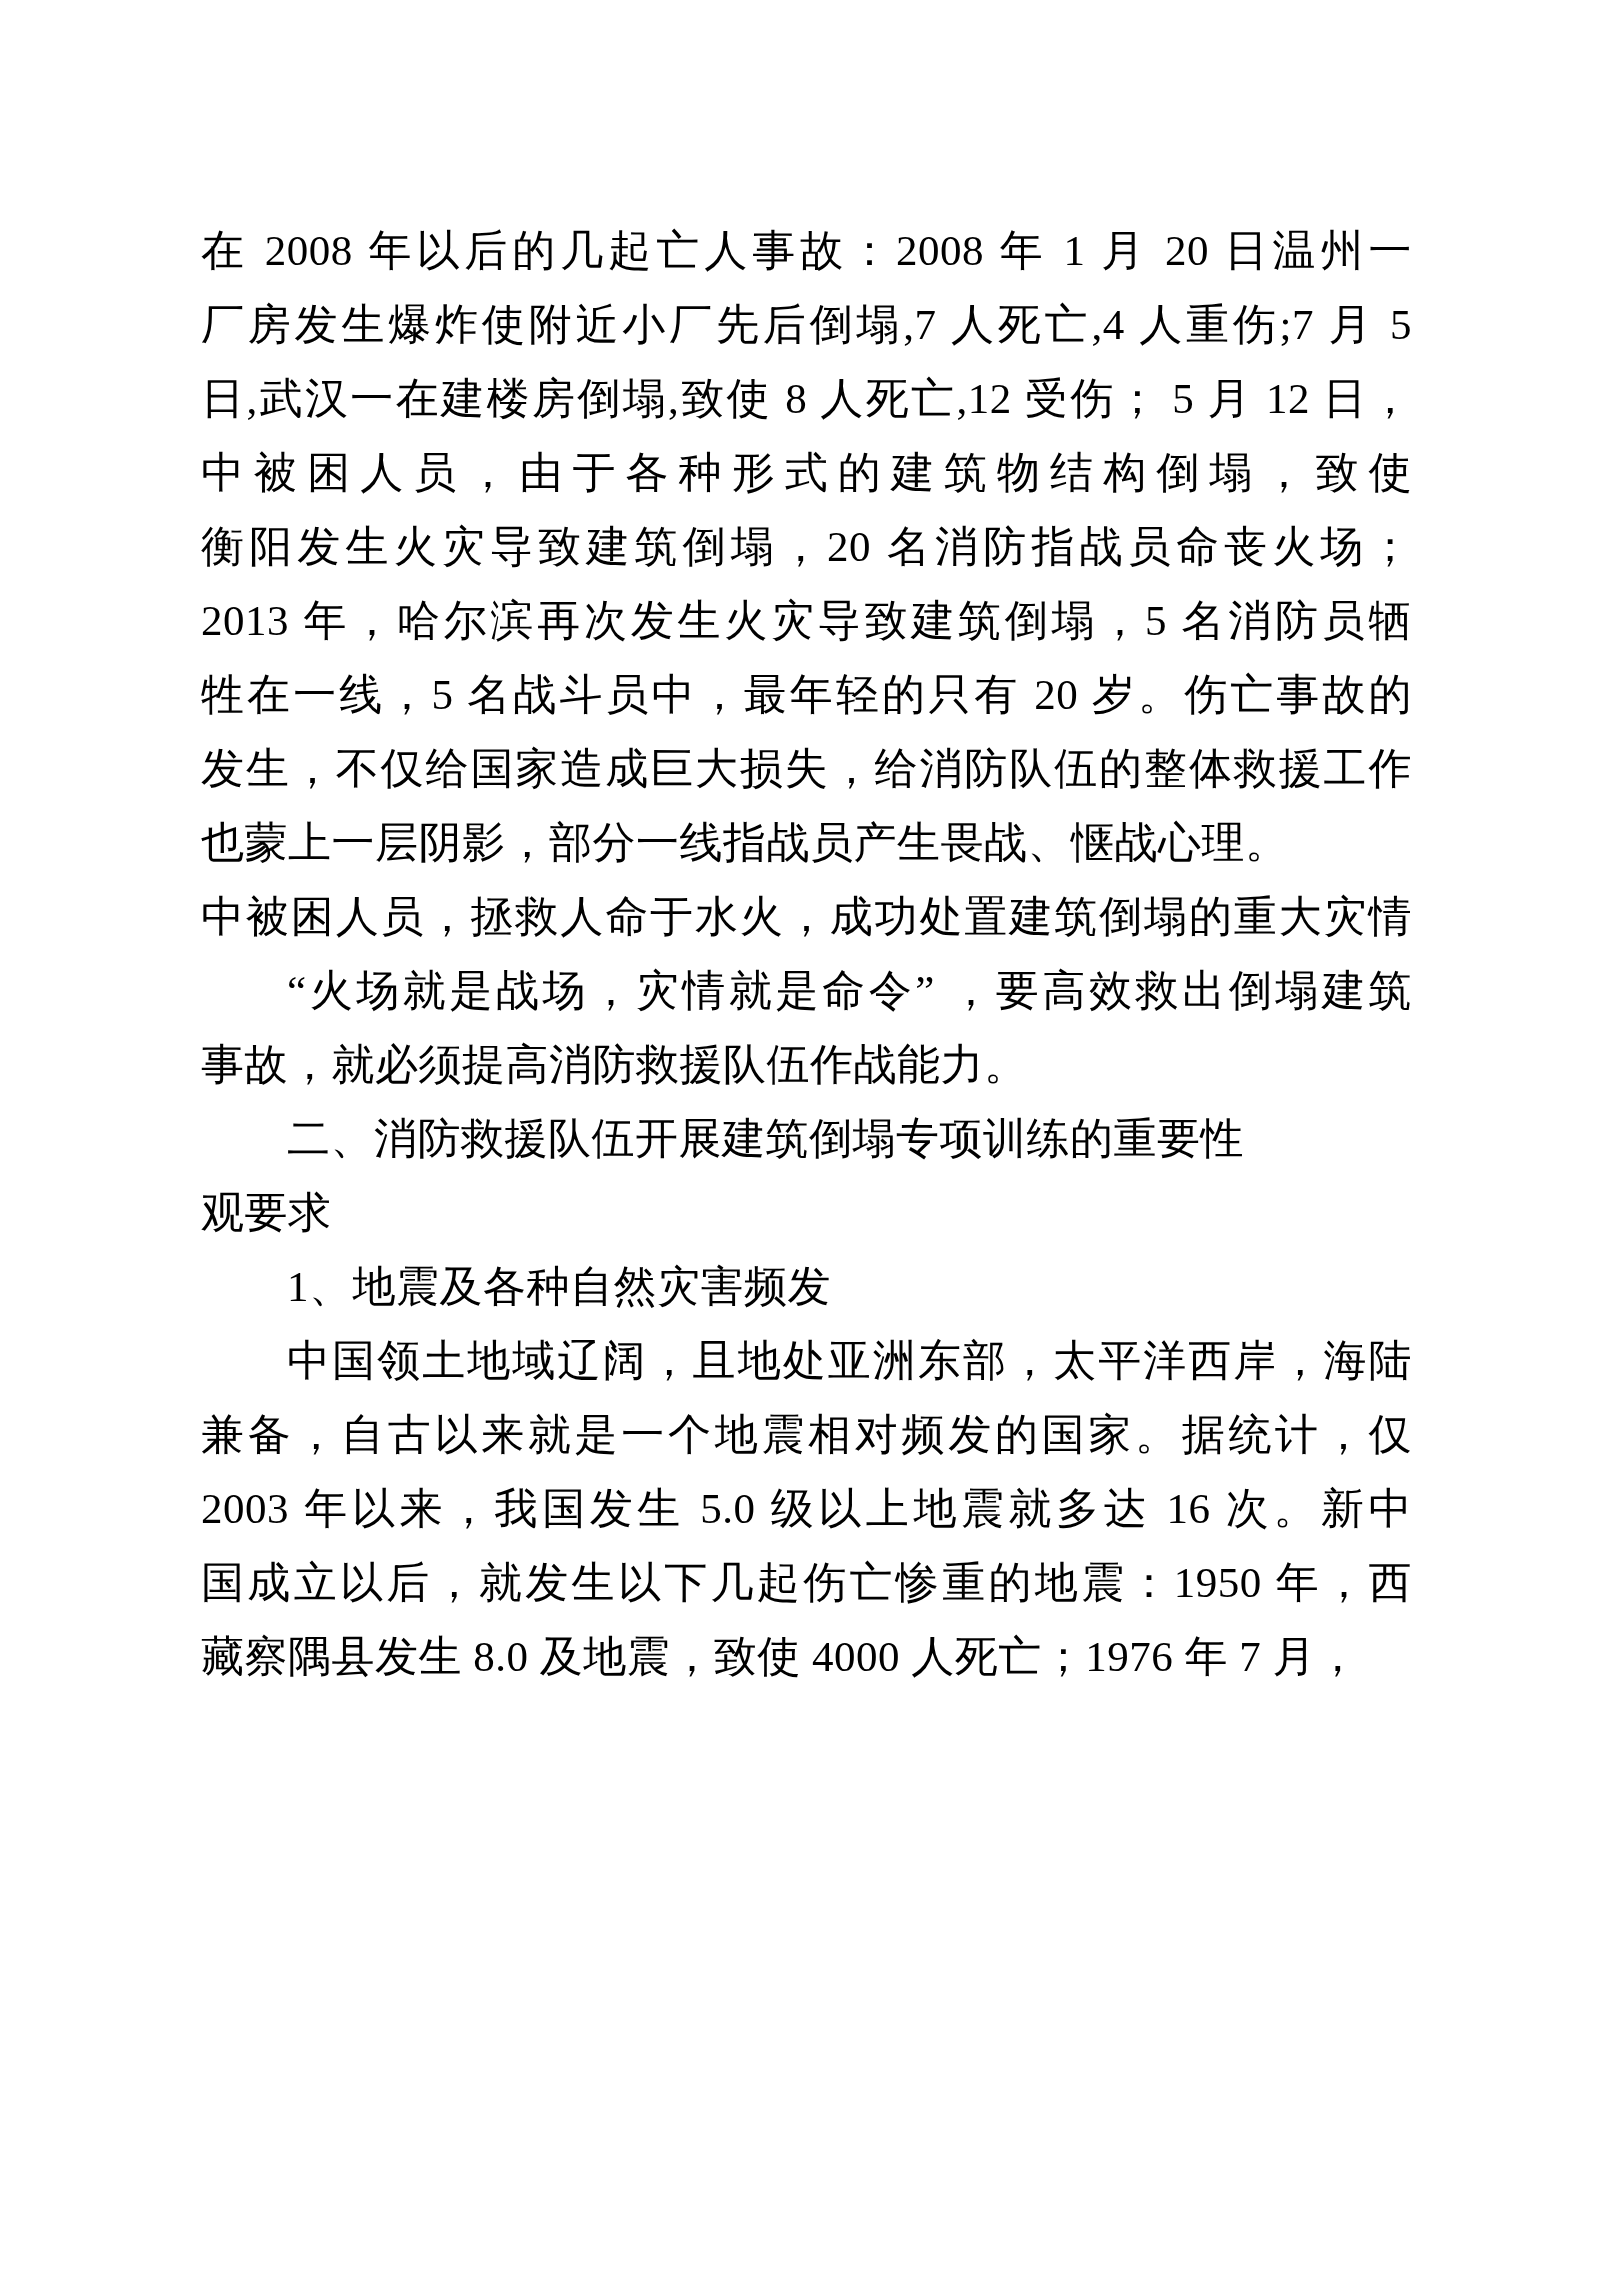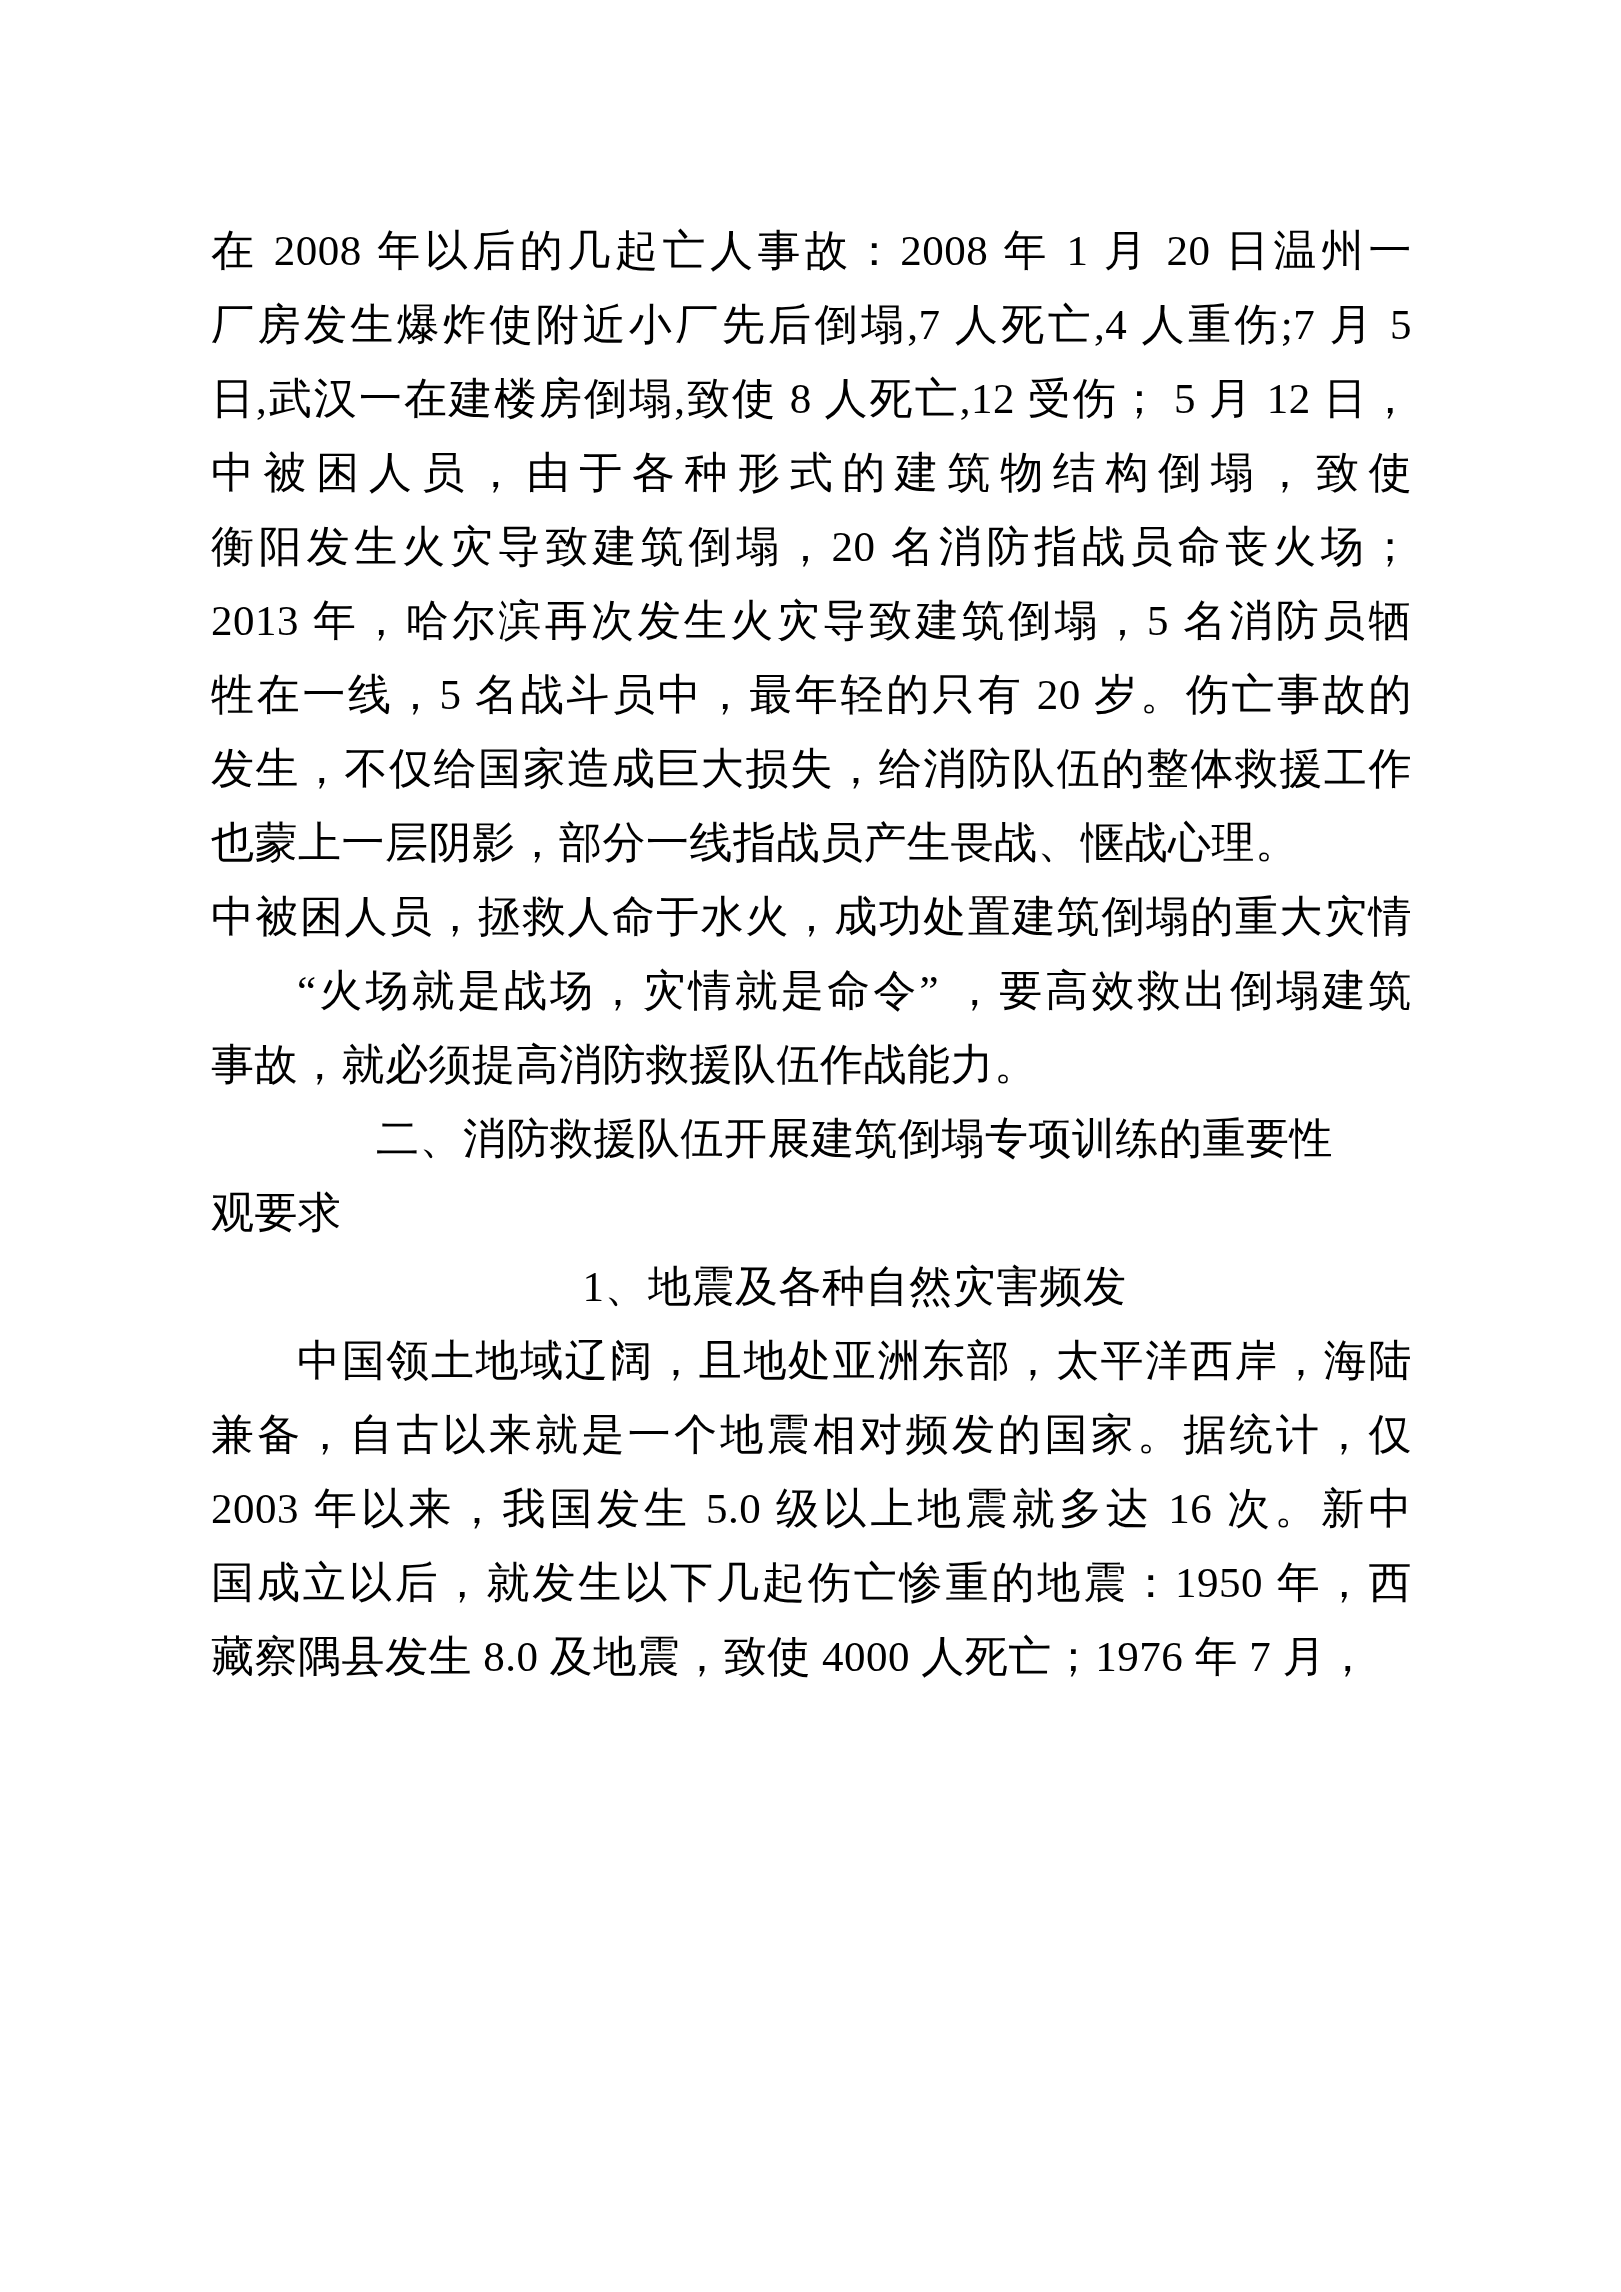--- a/index.html
+++ b/index.html
@@ -10,21 +10,21 @@
   .page {
     position: relative;
     width: 1621px;
     height: 2293px;
     background: #ffffff;
     overflow: hidden;
     font-family: "Liberation Serif", "DejaVu Sans", serif;
   }
   .doc-body {
     position: absolute;
-    left: 211px;
+    left: 201px;
     right: 209px;
     top: 214px;
     color: #000000;
     font-size: 43px;
     line-height: 74px;
     letter-spacing: 0.5px;
   }
   .paragraph {
     margin: 0;
     padding: 0;
@@ -38,21 +38,20 @@
     text-align: justify;
     text-align-last: justify;
     text-justify: inter-ideograph;
   }
   .line.last {
     white-space: normal;
     text-align: left;
   }
   .line.indent {
     text-indent: 86px;
-    text-align: center;
   }
 </style>
 </head>
 <body>
 
 <div class="page">
   <div class="doc-body" id="doc-body" style="color: rgb(0, 0, 0);">
       <div class="paragraph">
         <div class="line justified">在 2008 年以后的几起亡人事故：2008 年 1 月 20 日温州一</div>
         <div class="line justified">厂房发生爆炸使附近小厂先后倒塌,7 人死亡,4 人重伤;7 月 5</div>

